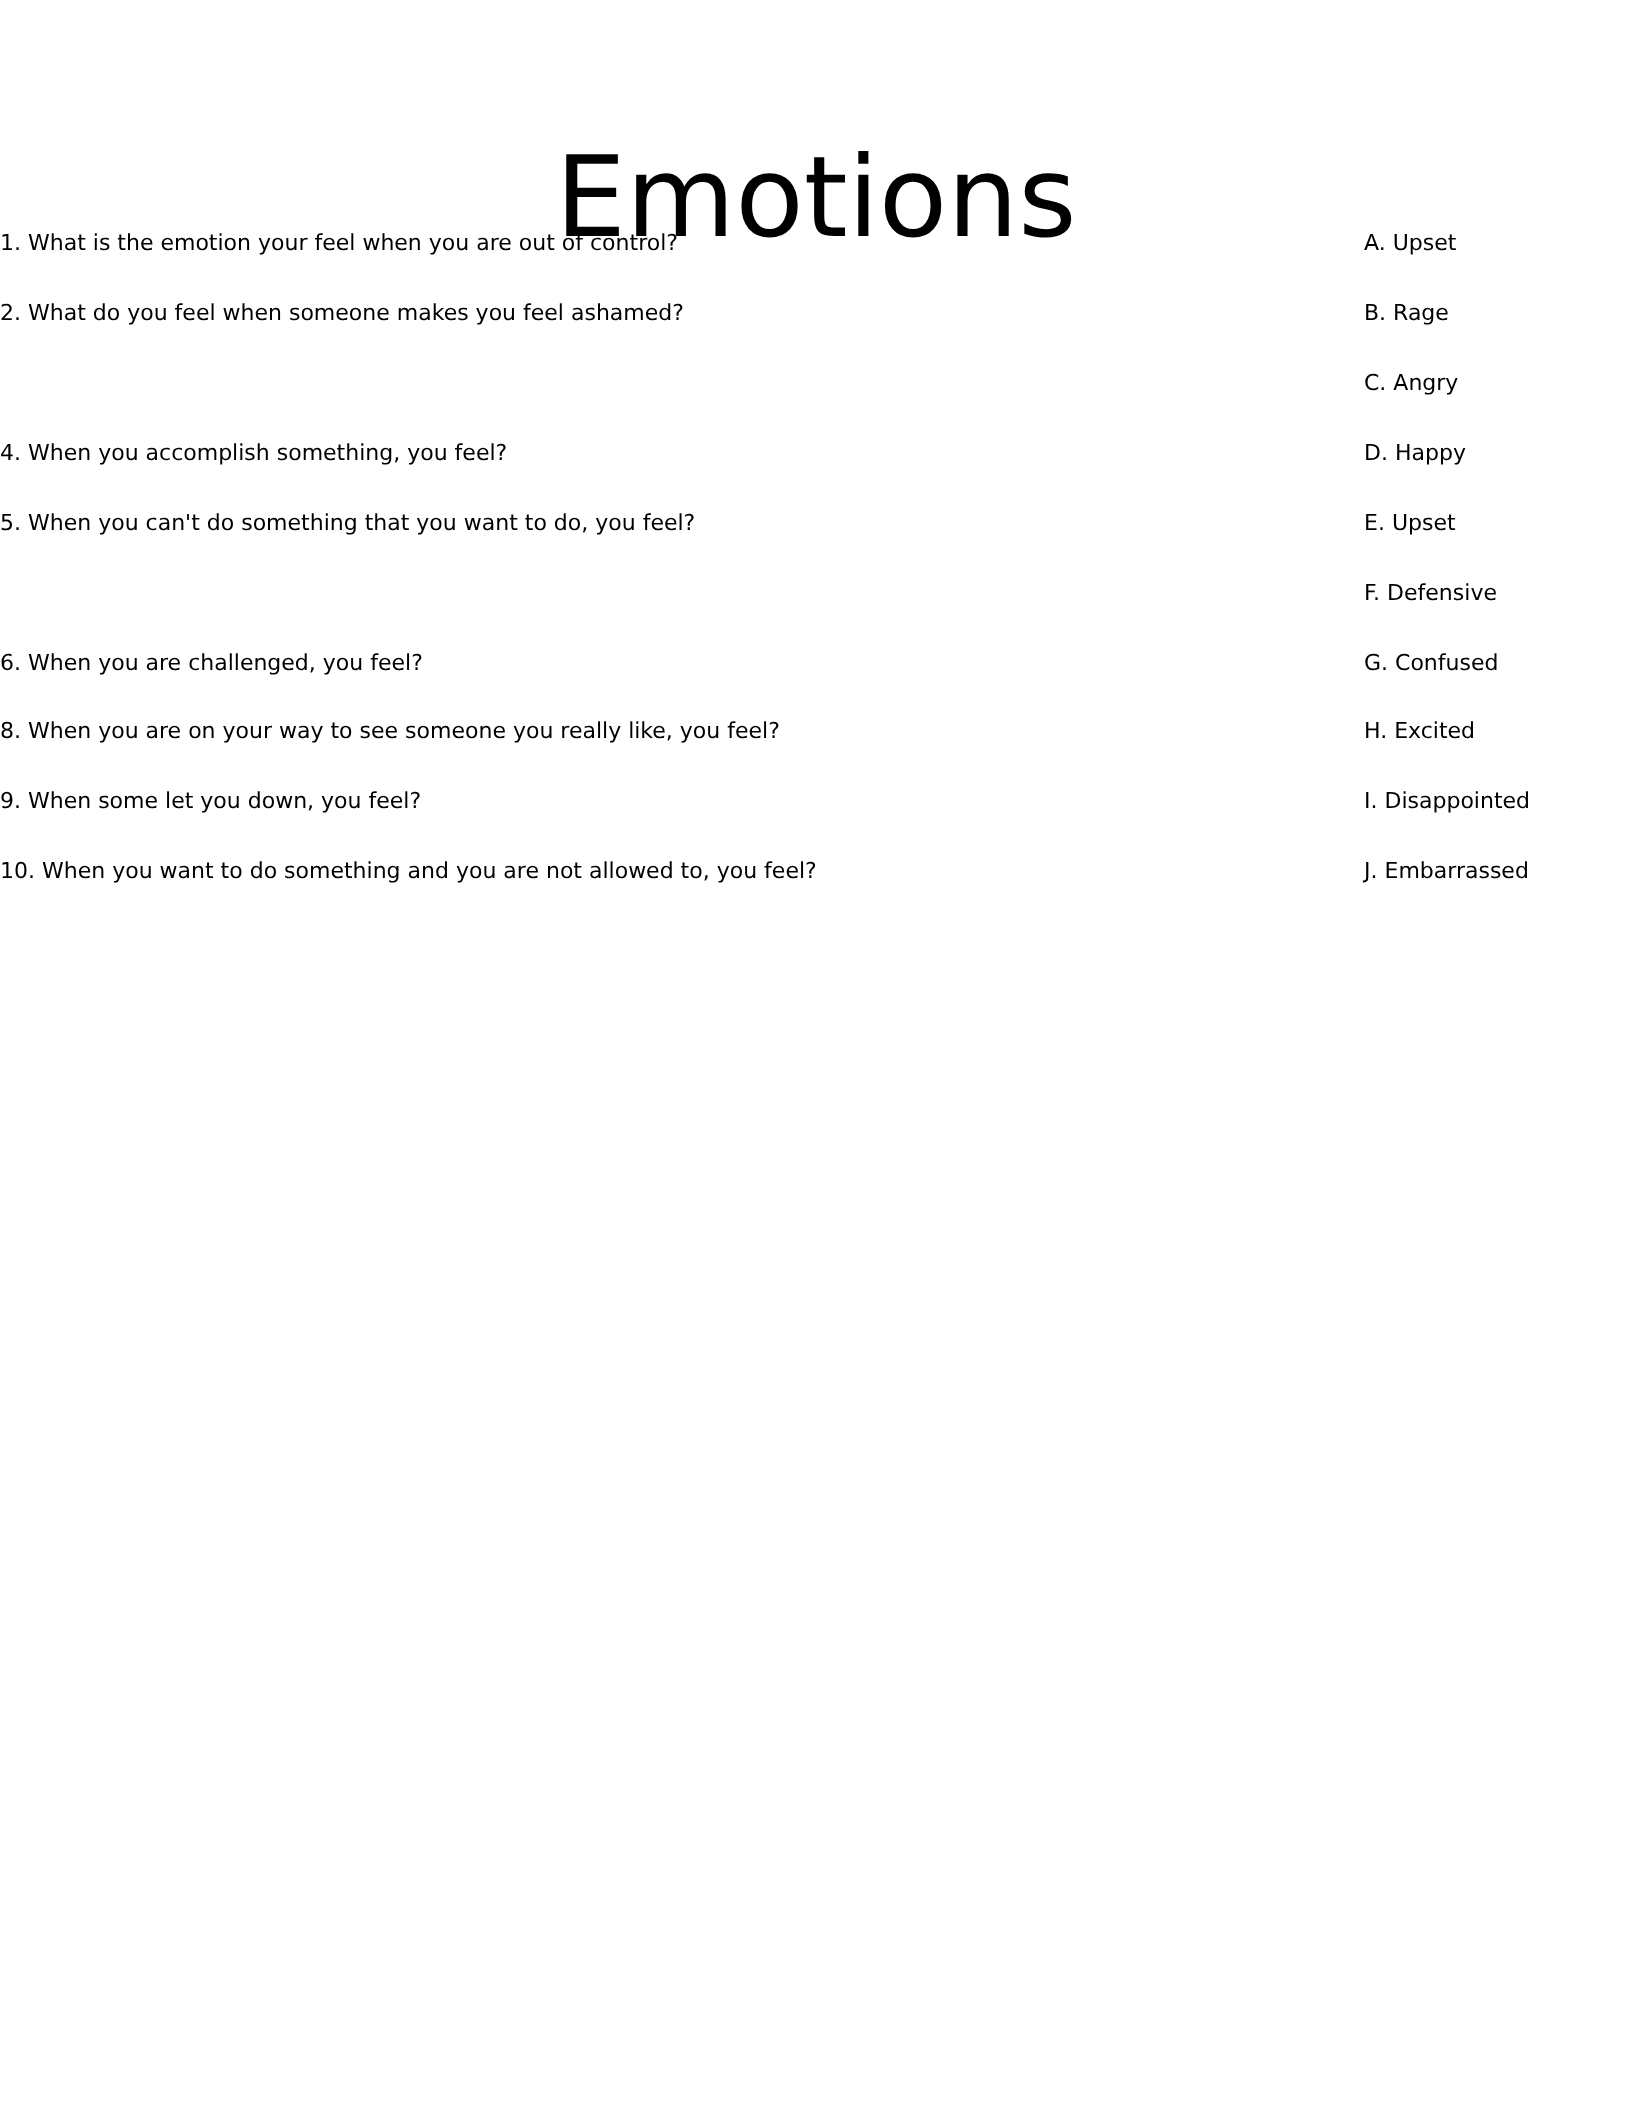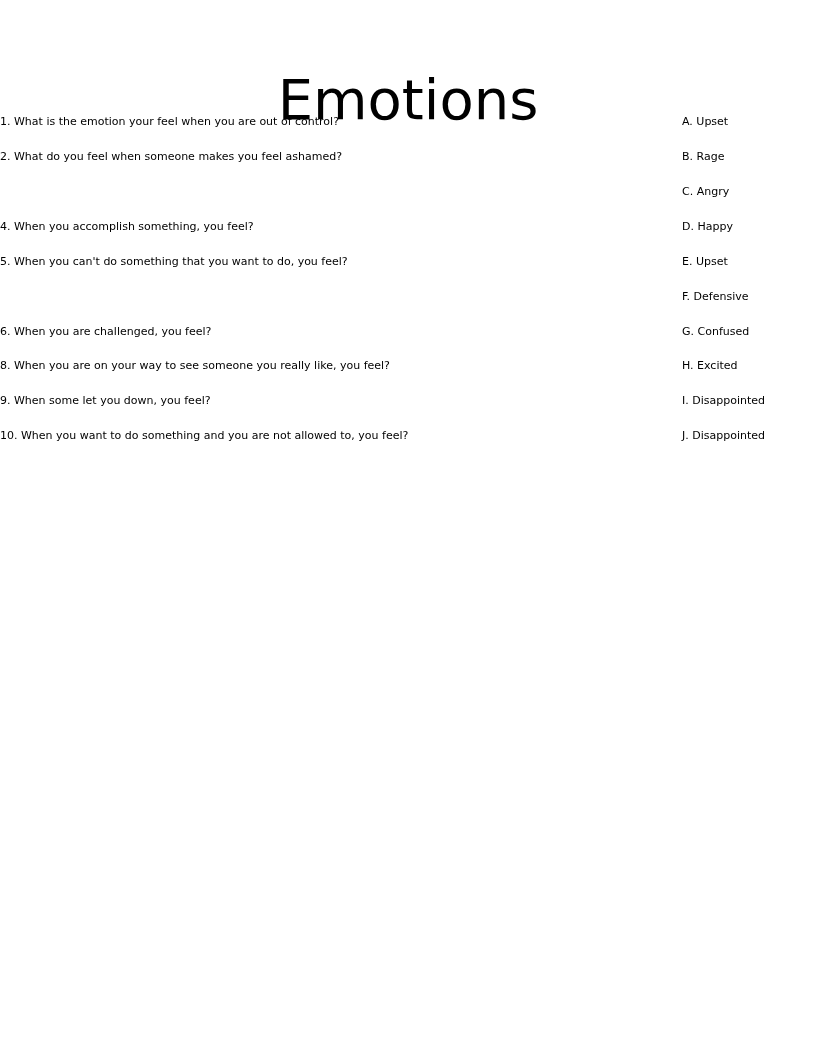--- a/index.html
+++ b/index.html
@@ -44,15 +44,15 @@
   <div class="row" style="top:357px">
     <span class="q">8. When you are on your way to see someone you really like, you feel?</span>
     <span class="a">H. Excited</span>
   </div>
   <div class="row" style="top:392px">
     <span class="q">9. When some let you down, you feel?</span>
     <span class="a">I. Disappointed</span>
   </div>
   <div class="row" style="top:427px">
     <span class="q">10. When you want to do something and you are not allowed to, you feel?</span>
-    <span class="a">J. Disappointed</span>
+    <span class="a">J. Embarrassed</span>
   </div>
 </div>
 
 </body></html>

